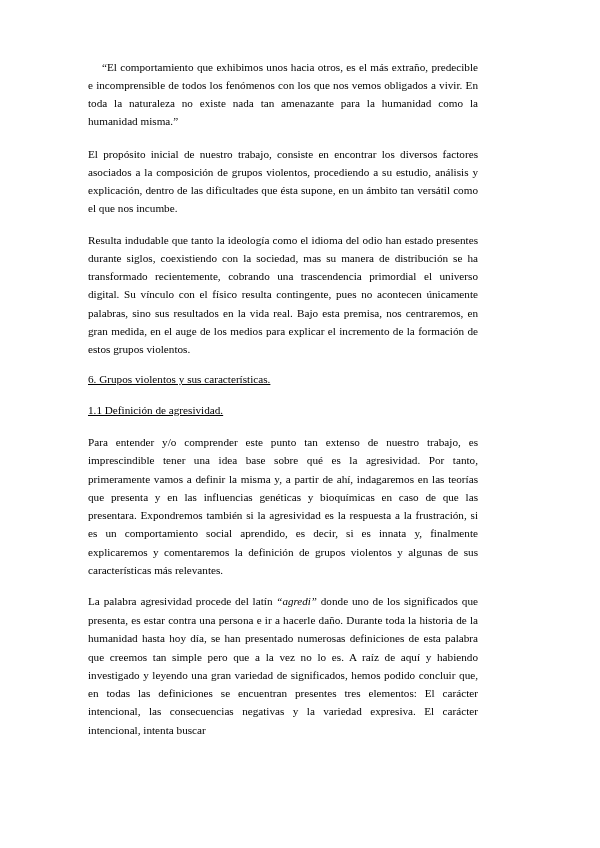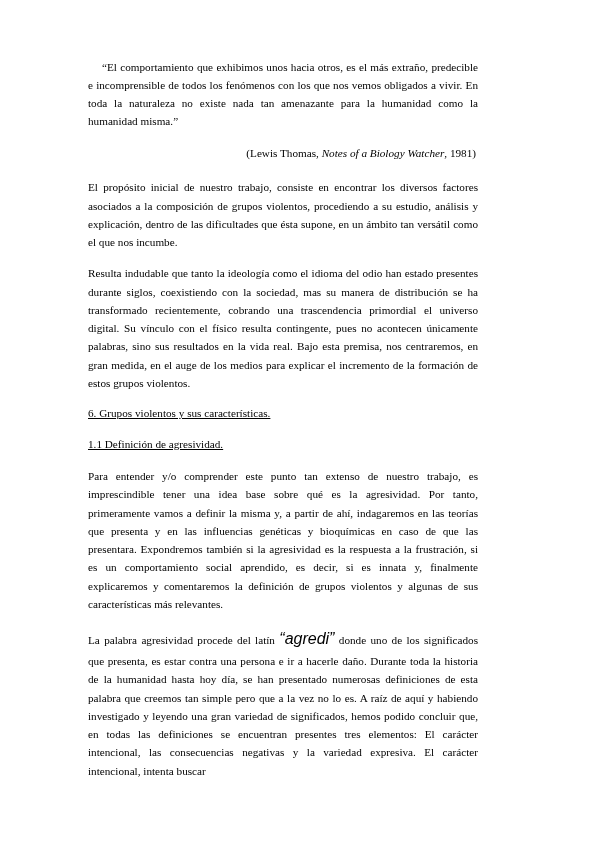--- a/index.html
+++ b/index.html
@@ -67,32 +67,31 @@
     text-decoration: underline;
   }
   .subheading-3 {
     font-size: 11.2px;
     line-height: 1.6;
     margin: 0 0 13px 0;
     text-decoration: underline;
   }
   .latin-word {
     font-style: italic;
-    font-family: Liberation Sans, sans-serif;
-    font-size: 16px;
+    font-family: Liberation Serif, serif;
+    font-size: 11px;
   }
 </style>
 </head>
 <body>
 
 <div class="page">
 
   <p class="quote">“El comportamiento que exhibimos unos hacia otros, es el más extraño, predecible e incomprensible de todos los fenómenos con los que nos vemos obligados a vivir. En toda la naturaleza no existe nada tan amenazante para la humanidad como la humanidad misma.”</p>
 
-  <p class="attribution"><span>(Lewis Thomas, </span><span class="work">Notes of a Biology Watcher</span><span>, 1981)</span></p>
 
   <p class="body">El propósito inicial de nuestro trabajo, consiste en encontrar los diversos factores asociados a la composición de grupos violentos, procediendo a su estudio, análisis y explicación, dentro de las dificultades que ésta supone, en un ámbito tan versátil como el que nos incumbe.</p>
 
   <p class="body">Resulta indudable que tanto la ideología como el idioma del odio han estado presentes durante siglos, coexistiendo con la sociedad, mas su manera de distribución se ha transformado recientemente, cobrando una trascendencia primordial el universo digital. Su vínculo con el físico resulta contingente, pues no acontecen únicamente palabras, sino sus resultados en la vida real. Bajo esta premisa, nos centraremos, en gran medida, en el auge de los medios para explicar el incremento de la formación de estos grupos violentos.</p>
 
 
   <p class="section-heading">6. Grupos violentos y sus características.</p>
 
 
 

